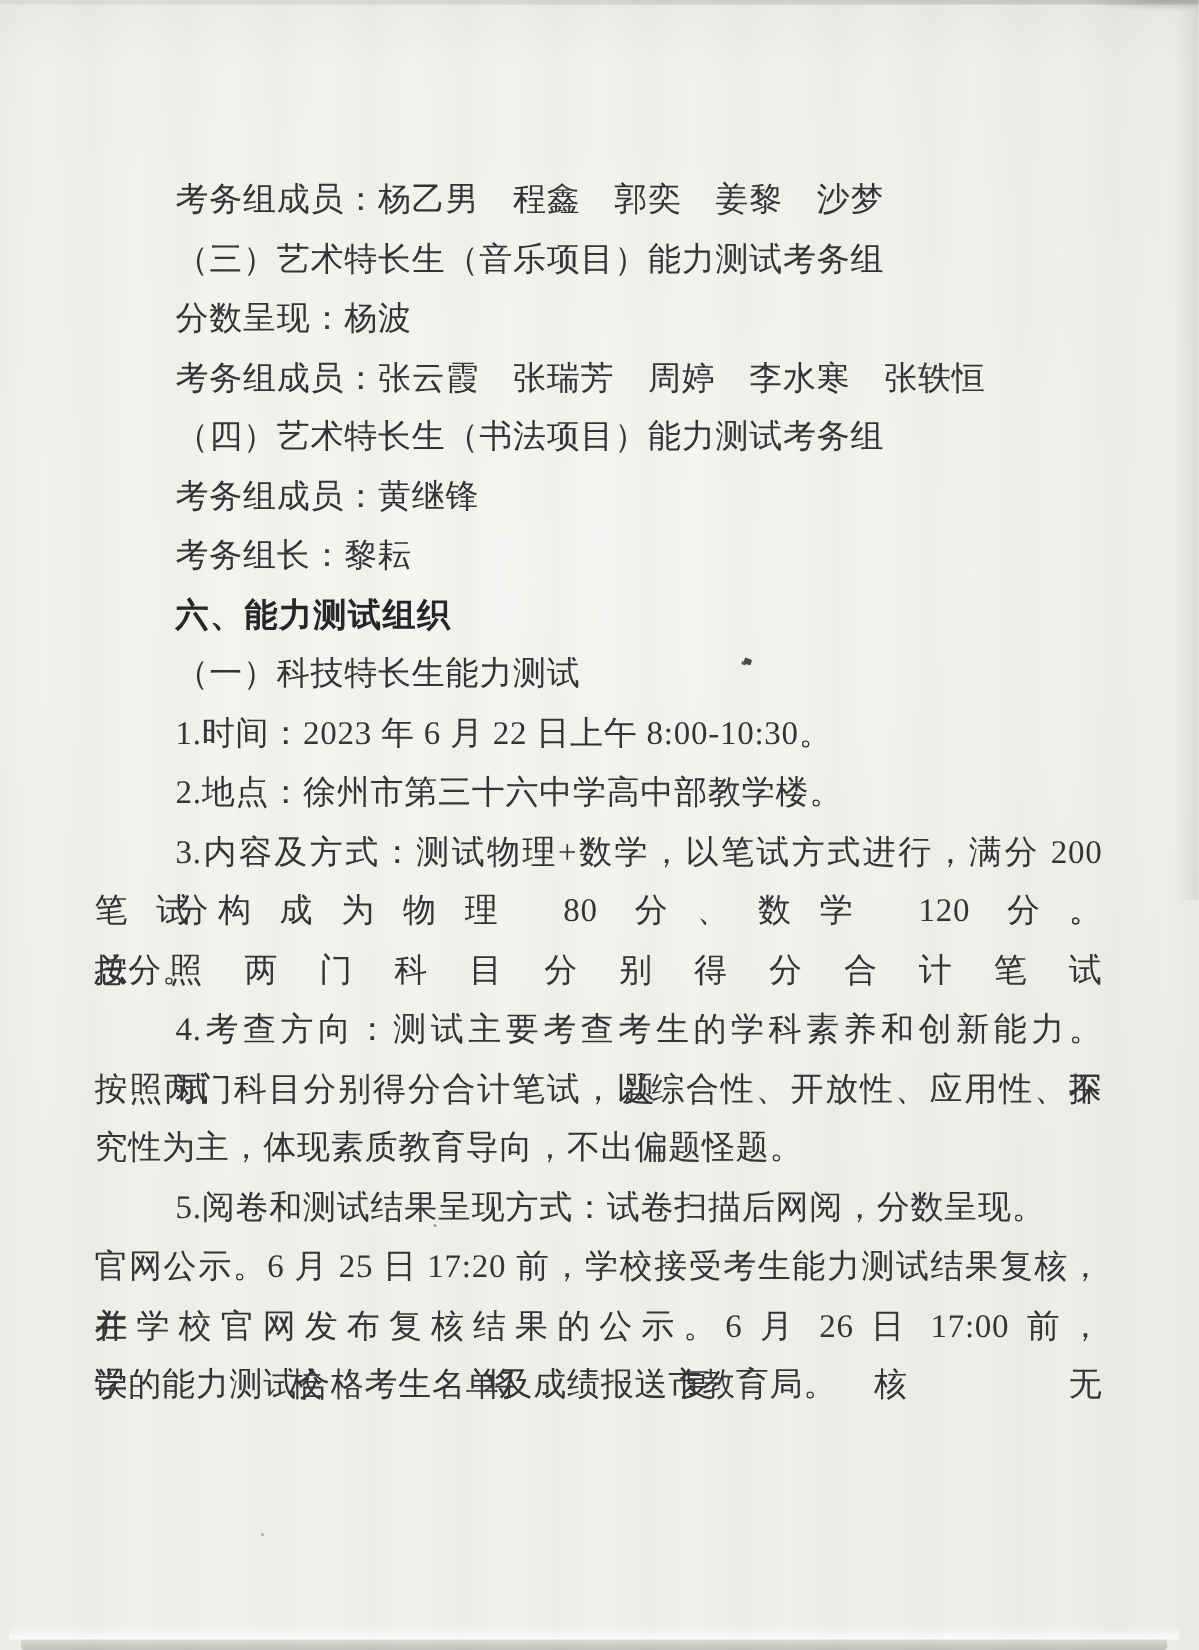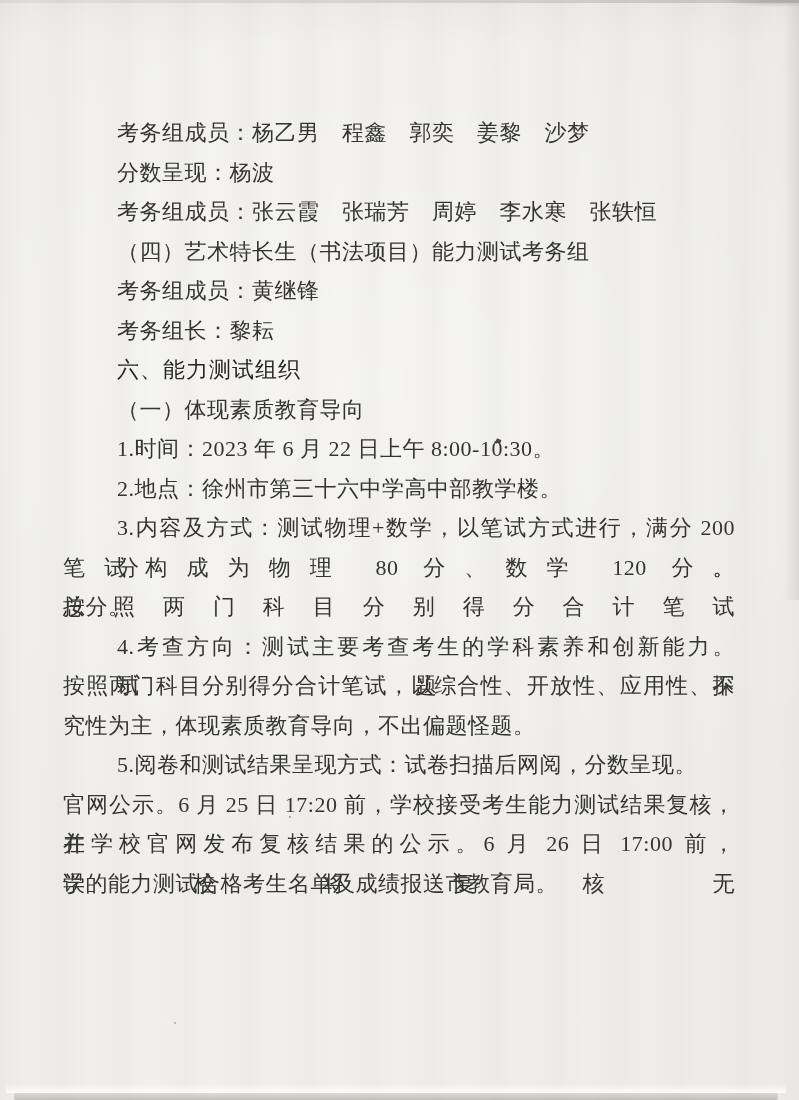--- a/index.html
+++ b/index.html
@@ -73,48 +73,49 @@
   }
   .ind { padding-left: 54px; }
   .jst {
     white-space: normal;
     text-align: justify;
     text-align-last: justify;
     word-break: keep-all;
   }
   .hd {
     font-family: "Liberation Sans", "DejaVu Sans", sans-serif;
-    font-weight: normal;
+    font-weight: bold;
     color: #262626;
     letter-spacing: 1px;
   }
 </style>
 </head>
 <body>
 
 <div class="paper">
   <div class="texture"></div>
   <div class="edge-top"></div>
   <div class="smudge-tr"></div>
   <div class="edge-right"></div>
   <div class="edge-bottom-white"></div>
   <div class="edge-bottom-line"></div>
   <div class="speck speck1"></div>
   <div class="speck speck2"></div>
   <div class="speck speck3"></div>
 
   <div class="text-block">
     <div class="line ind">考务组成员：杨乙男　程鑫　郭奕　姜黎　沙梦</div>
+    <div class="line ind">（三）艺术特长生（音乐项目）能力测试考务组</div>
     <div class="line ind">分数呈现：杨波</div>
     <div class="line ind">考务组成员：张云霞　张瑞芳　周婷　李水寒　张轶恒</div>
     <div class="line ind">（四）艺术特长生（书法项目）能力测试考务组</div>
     <div class="line ind">考务组成员：黄继锋</div>
     <div class="line ind">考务组长：黎耘</div>
     <div class="line ind hd">六、能力测试组织</div>
-    <div class="line ind">（一）体现素质教育导向</div>
+    <div class="line ind">（一）科技特长生能力测试</div>
     <div class="line ind">1.时间：2023 年 6 月 22 日上午 8:00-10:30。</div>
     <div class="line ind">2.地点：徐州市第三十六中学高中部教学楼。</div>
     <div class="line ind jst">3.内容及方式：测试物理+数学，以笔试方式进行，满分 200 分。</div>
     <div class="line jst">笔试构成为物理 80 分、数学 120 分。按照两门科目分别得分合计笔试</div>
     <div class="line">总分。</div>
     <div class="line ind jst">4.考查方向：测试主要考查考生的学科素养和创新能力。试题不</div>
     <div class="line jst">按照两门科目分别得分合计笔试，以综合性、开放性、应用性、探</div>
     <div class="line">究性为主，体现素质教育导向，不出偏题怪题。</div>
     <div class="line ind">5.阅卷和测试结果呈现方式：试卷扫描后网阅，分数呈现。</div>
     <div class="line jst">官网公示。6 月 25 日 17:20 前，学校接受考生能力测试结果复核，并</div>

